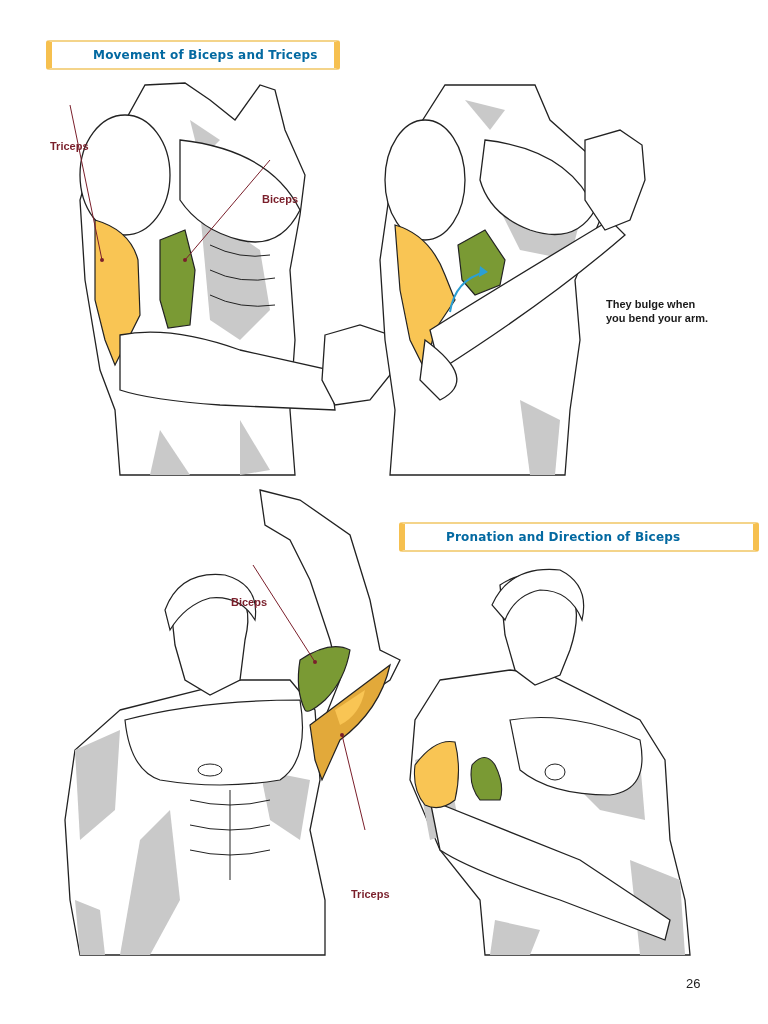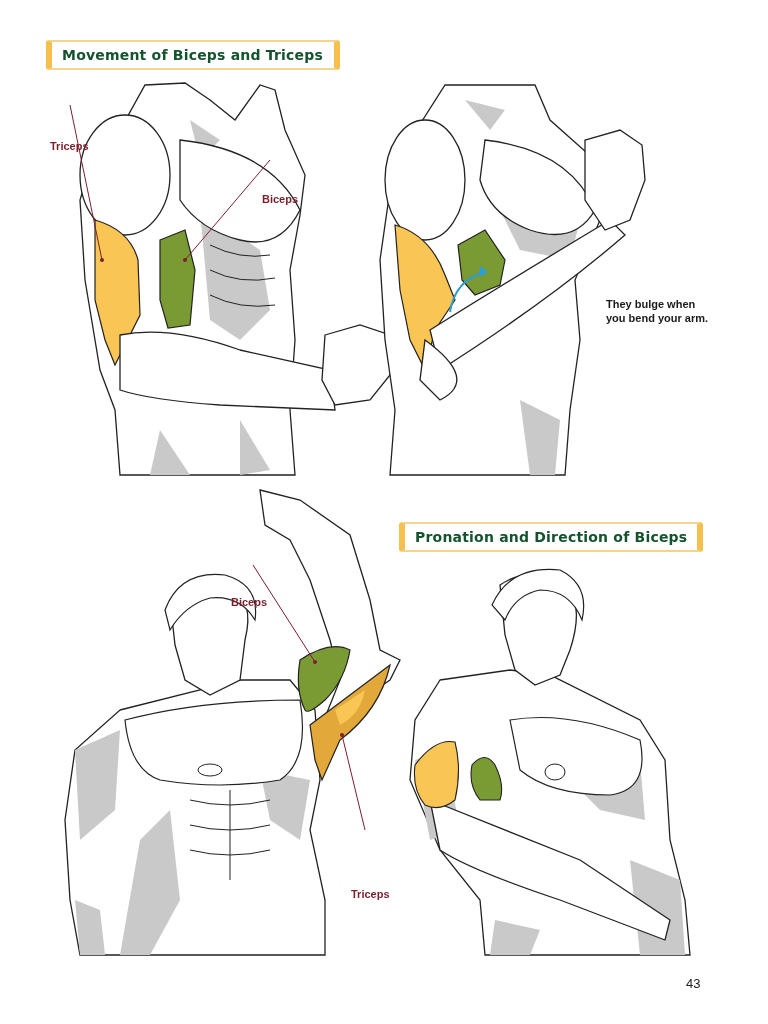--- a/index.html
+++ b/index.html
@@ -1,18 +1,18 @@
 <!DOCTYPE html>
 <html><head>
 <meta charset="utf-8">
 <style>
   html,body{margin:0;padding:0;background:#ffffff;}
   body{width:768px;height:1024px;position:relative;overflow:hidden;font-family:"DejaVu Sans",sans-serif;}
   .title-bar{position:absolute;background:#fff;border:2px solid #f4d48a;border-left:6px solid #f6c04f;border-right:6px solid #f6c04f;border-radius:3px;box-sizing:border-box;display:flex;align-items:center;padding:0 10px;}
-  .title-bar span{font-family:"DejaVu Sans",sans-serif;font-weight:bold;font-size:14px;color:#14532d;letter-spacing:0.2px;white-space:nowrap;}
+  .title-bar span{font-family:"DejaVu Sans",sans-serif;font-weight:bold;font-size:12px;color:#0369a1;letter-spacing:0.2px;white-space:nowrap;margin-left:31px;}
   .label{position:absolute;font-family:"Liberation Sans",sans-serif;font-weight:bold;font-size:11px;color:#7a1f2b;white-space:nowrap;margin-top:48px;}
   .note{position:absolute;font-family:Liberation Sans, sans-serif;font-weight:bold;font-size:11px;line-height:14px;color:#1a1a1a;}
   .page-num{position:absolute;font-family:"Liberation Sans",sans-serif;font-size:13px;color:#222;}
   svg.fig{position:absolute;}
 </style>
 </head>
 <body>
 
 <div class="title-bar" style="left:46px;top:40px;width:294px;height:30px;">
   <span>Movement of Biceps and Triceps</span>
@@ -75,21 +75,21 @@
   <path d="M215 60 L250 50 L272 65 L275 100 L260 140 L235 150 L215 120 Z" fill="#fff" stroke="#222" stroke-width="1.3"></path>
 
   <path d="M80 232 Q85 200 115 192" stroke="#2b9fd4" stroke-width="2" fill="none"></path>
   <path d="M110 186 L118 192 L109 197 Z" fill="#2b9fd4"></path>
 </svg>
 <div class="note" style="left:606px;top:297px;">
   <div>They bulge when</div>
   <div>you bend your arm.</div>
 </div>
 
-<div class="title-bar" style="left:399px;top:522px;width:304px;height:30px;">
+<div class="title-bar" style="left:399px;top:522px;width:360px;height:30px;">
   <span>Pronation and Direction of Biceps</span>
 </div>
 
 <svg class="fig" width="350" height="480" viewBox="0 0 350 480" style="left:60px;top:480px;">
 
   <path d="M200 10 L240 20 L290 55 L310 120 L320 170 L340 180 L330 200 L300 220 L270 260 L260 250 L280 200 L270 160 L250 100 L230 60 L205 45 Z" fill="#fff" stroke="#222" stroke-width="1.3"></path>
 
   <path d="M60 230 L140 210 L170 200 L230 200 L255 230 L260 300 L250 350 L265 420 L265 475 L20 475 L10 420 L5 340 L15 270 Z" fill="#fff" stroke="#222" stroke-width="1.3"></path>
   <g fill="#c9c9c9">
     <path d="M15 270 L60 250 L55 330 L20 360 Z"></path>
@@ -138,13 +138,13 @@
   <path d="M110 160 Q170 150 240 180 Q250 230 210 235 Q150 235 120 210 Z" fill="#fff" stroke="#222" stroke-width="1.2"></path>
   <ellipse cx="155" cy="212" rx="10" ry="8" fill="#fff" stroke="#222"></ellipse>
 
   <path d="M30 240 Q80 260 180 300 L270 360 L265 380 L160 340 Q70 310 40 290 Z" fill="#fff" stroke="#222" stroke-width="1.3"></path>
 
   <path d="M15 205 Q35 178 55 182 Q62 210 55 240 Q40 252 25 245 Q12 230 15 205 Z" fill="#f9c554" stroke="#222" stroke-width="1.1"></path>
 
   <path d="M72 205 Q85 190 95 205 Q105 225 100 240 L80 240 Q68 225 72 205 Z" fill="#7a9a34" stroke="#222" stroke-width="1.1"></path>
 </svg>
 
-<div class="page-num" style="left:686px;top:976px;">43</div>
+<div class="page-num" style="left:686px;top:976px;">26</div>
 
 </body></html>

